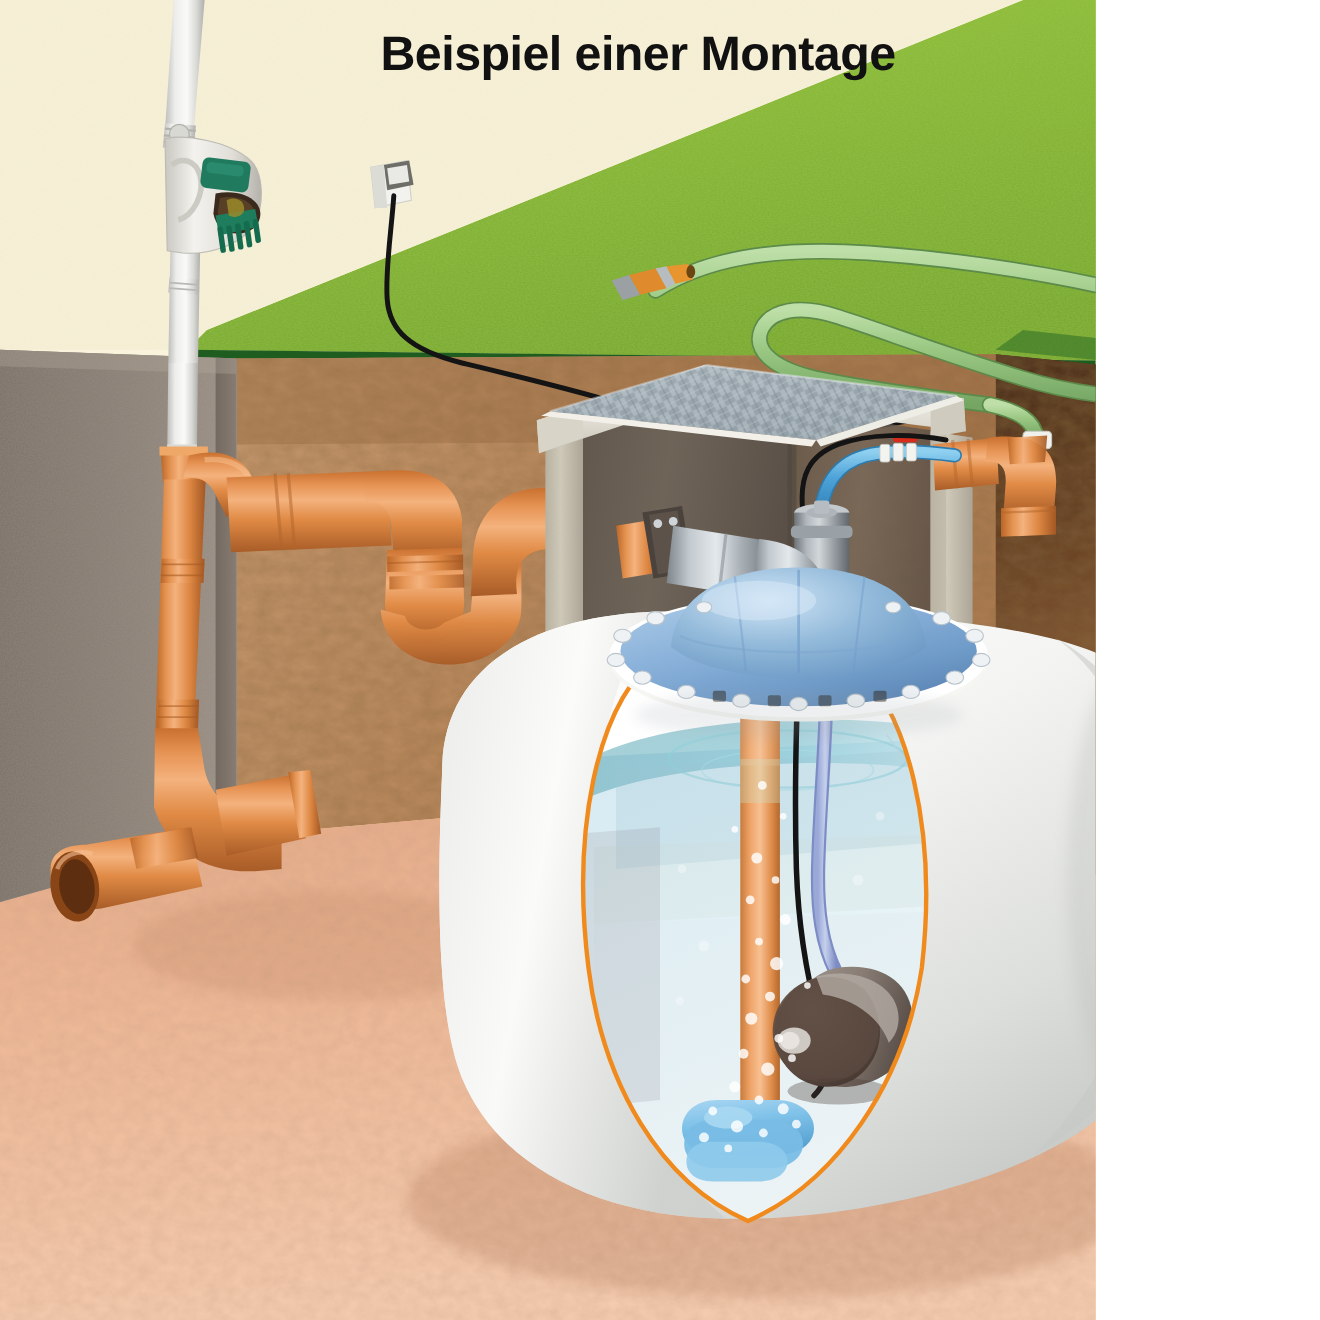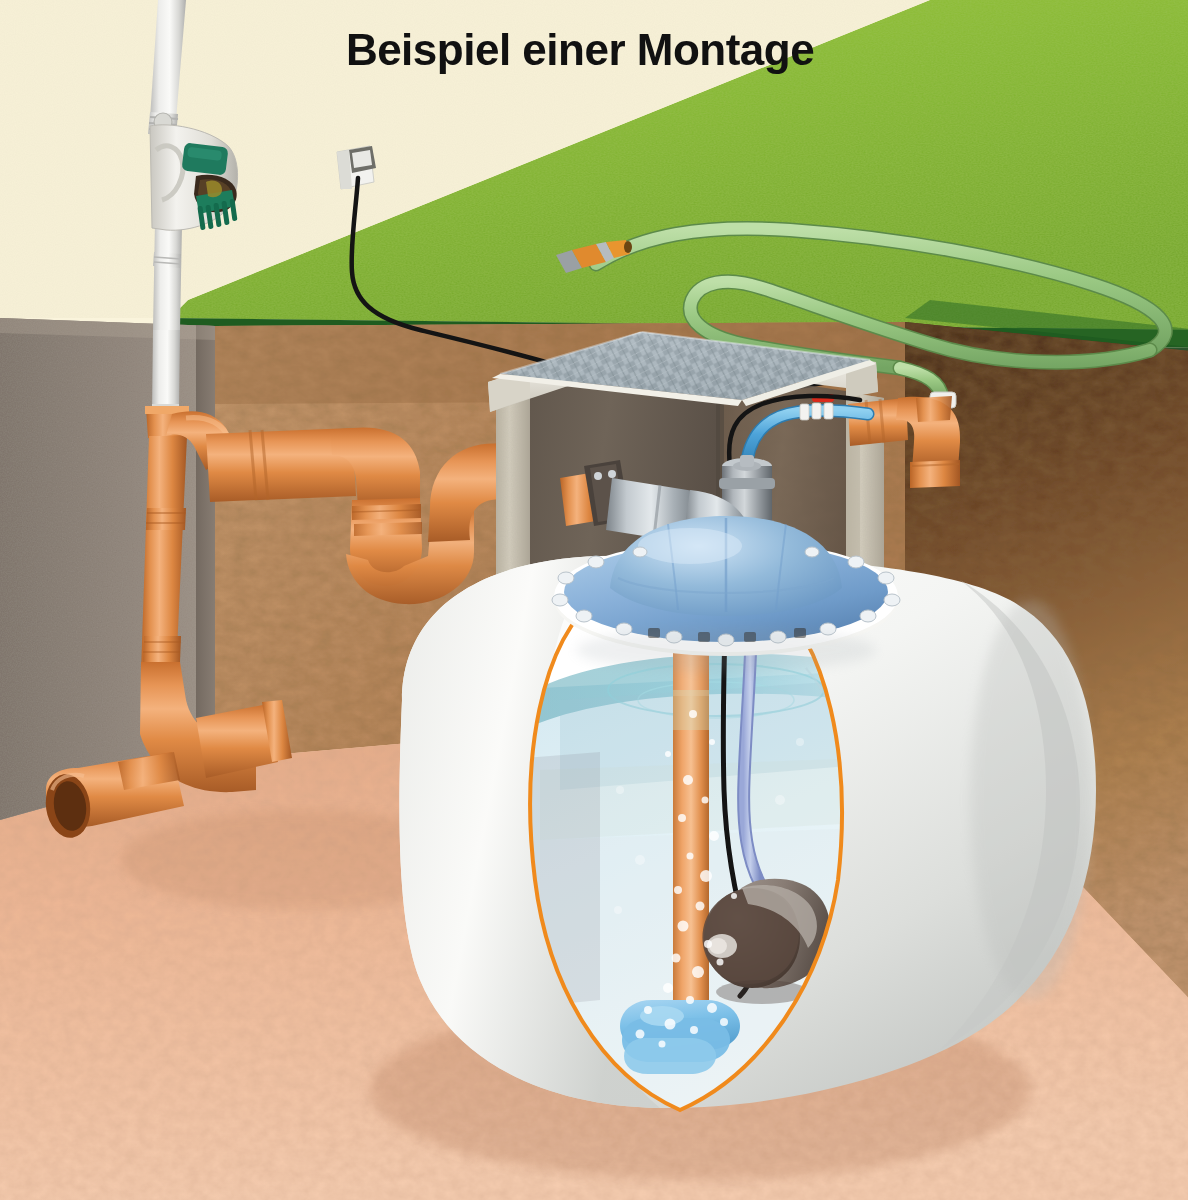--- a/index.html
+++ b/index.html
@@ -1,17 +1,17 @@
 <!DOCTYPE html>
 <html><head>
 <meta charset="utf-8">
 <style>
   html,body{margin:0;padding:0;background:#fff;}
   body{font-family:"Liberation Sans", sans-serif;}
-  #scene{position:relative;width:1188px;height:1200px;overflow:hidden;background:#faf4dc;}
+  #scene{position:relative;width:996px;height:1200px;overflow:hidden;background:#faf4dc;}
   svg{display:block;}
   #title{
     position:absolute;left:0;top:0;width:1200px;height:100px;
     display:flex;align-items:center;justify-content:center;
     pointer-events:none;
   }
   #title .t{
     font-family:"Liberation Sans", sans-serif;
     font-weight:bold;font-size:44px;color:#111111;
     letter-spacing:-0.5px;

